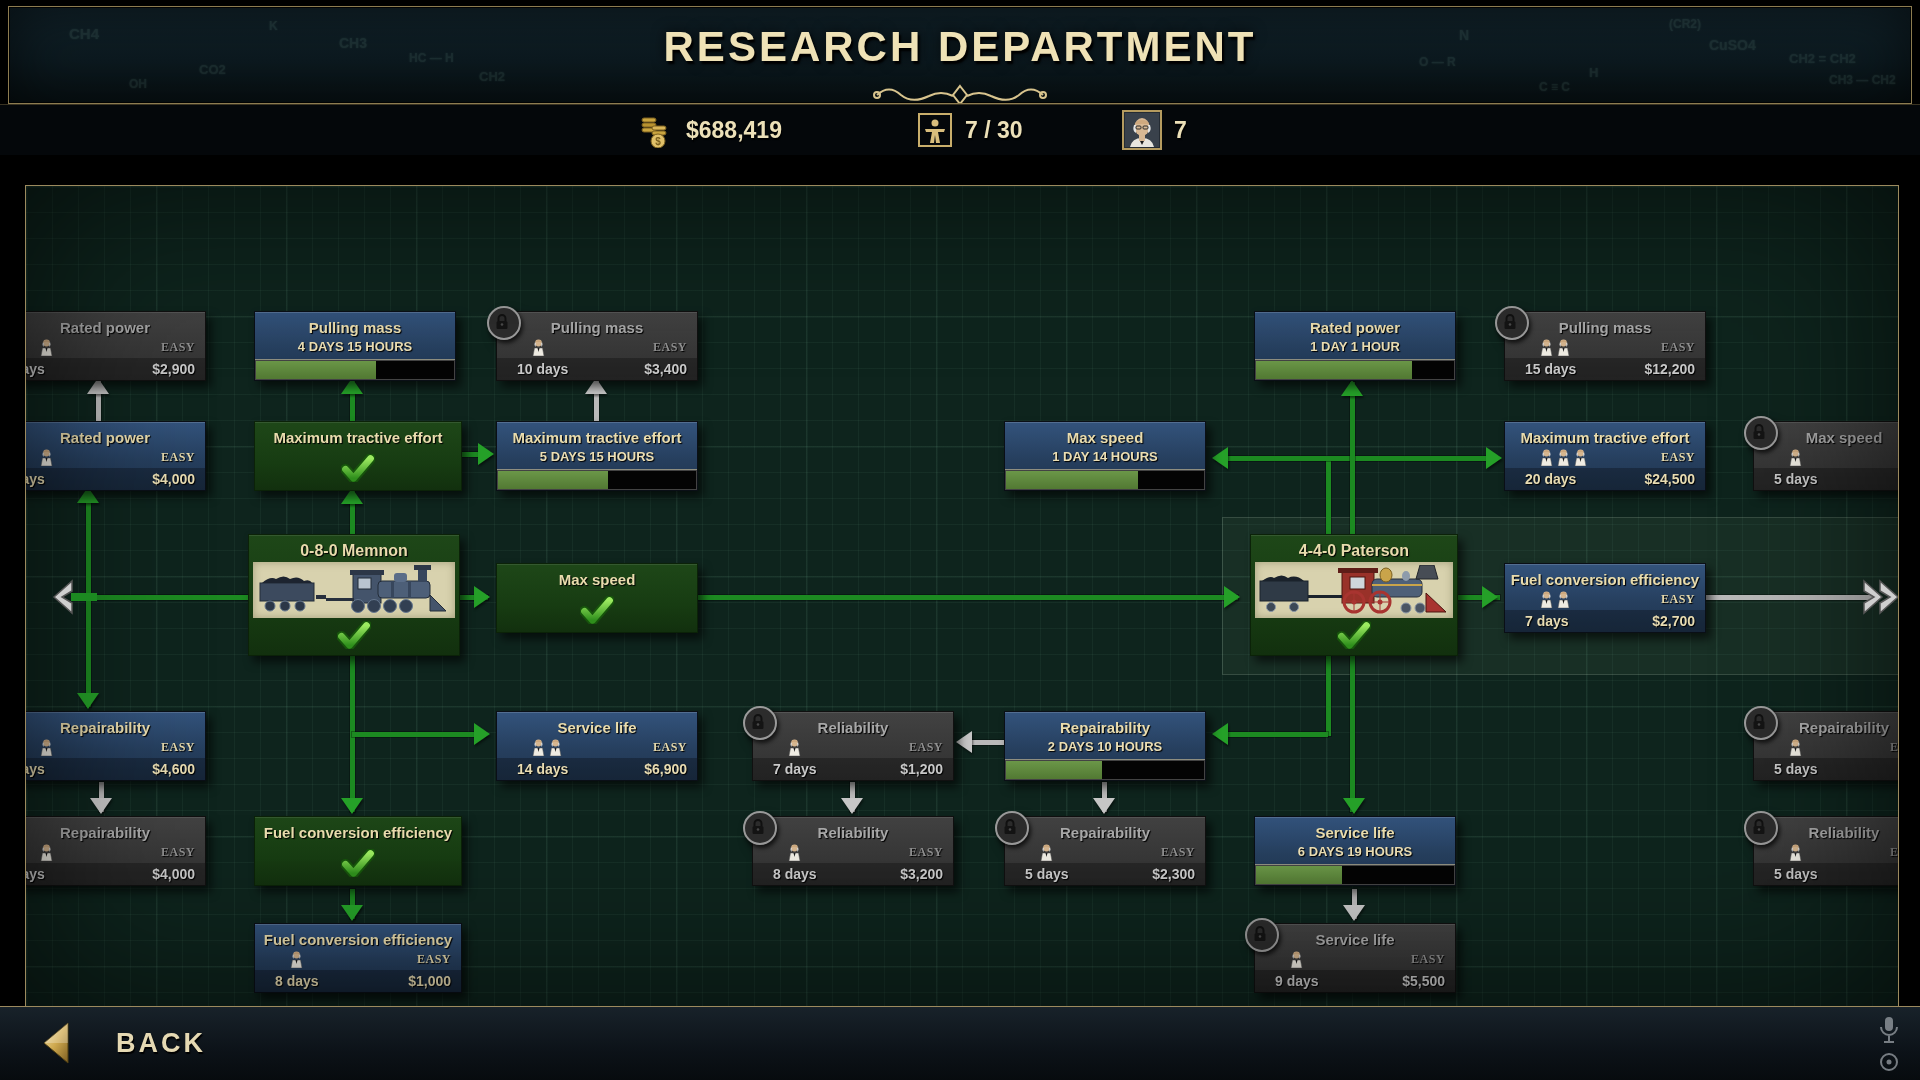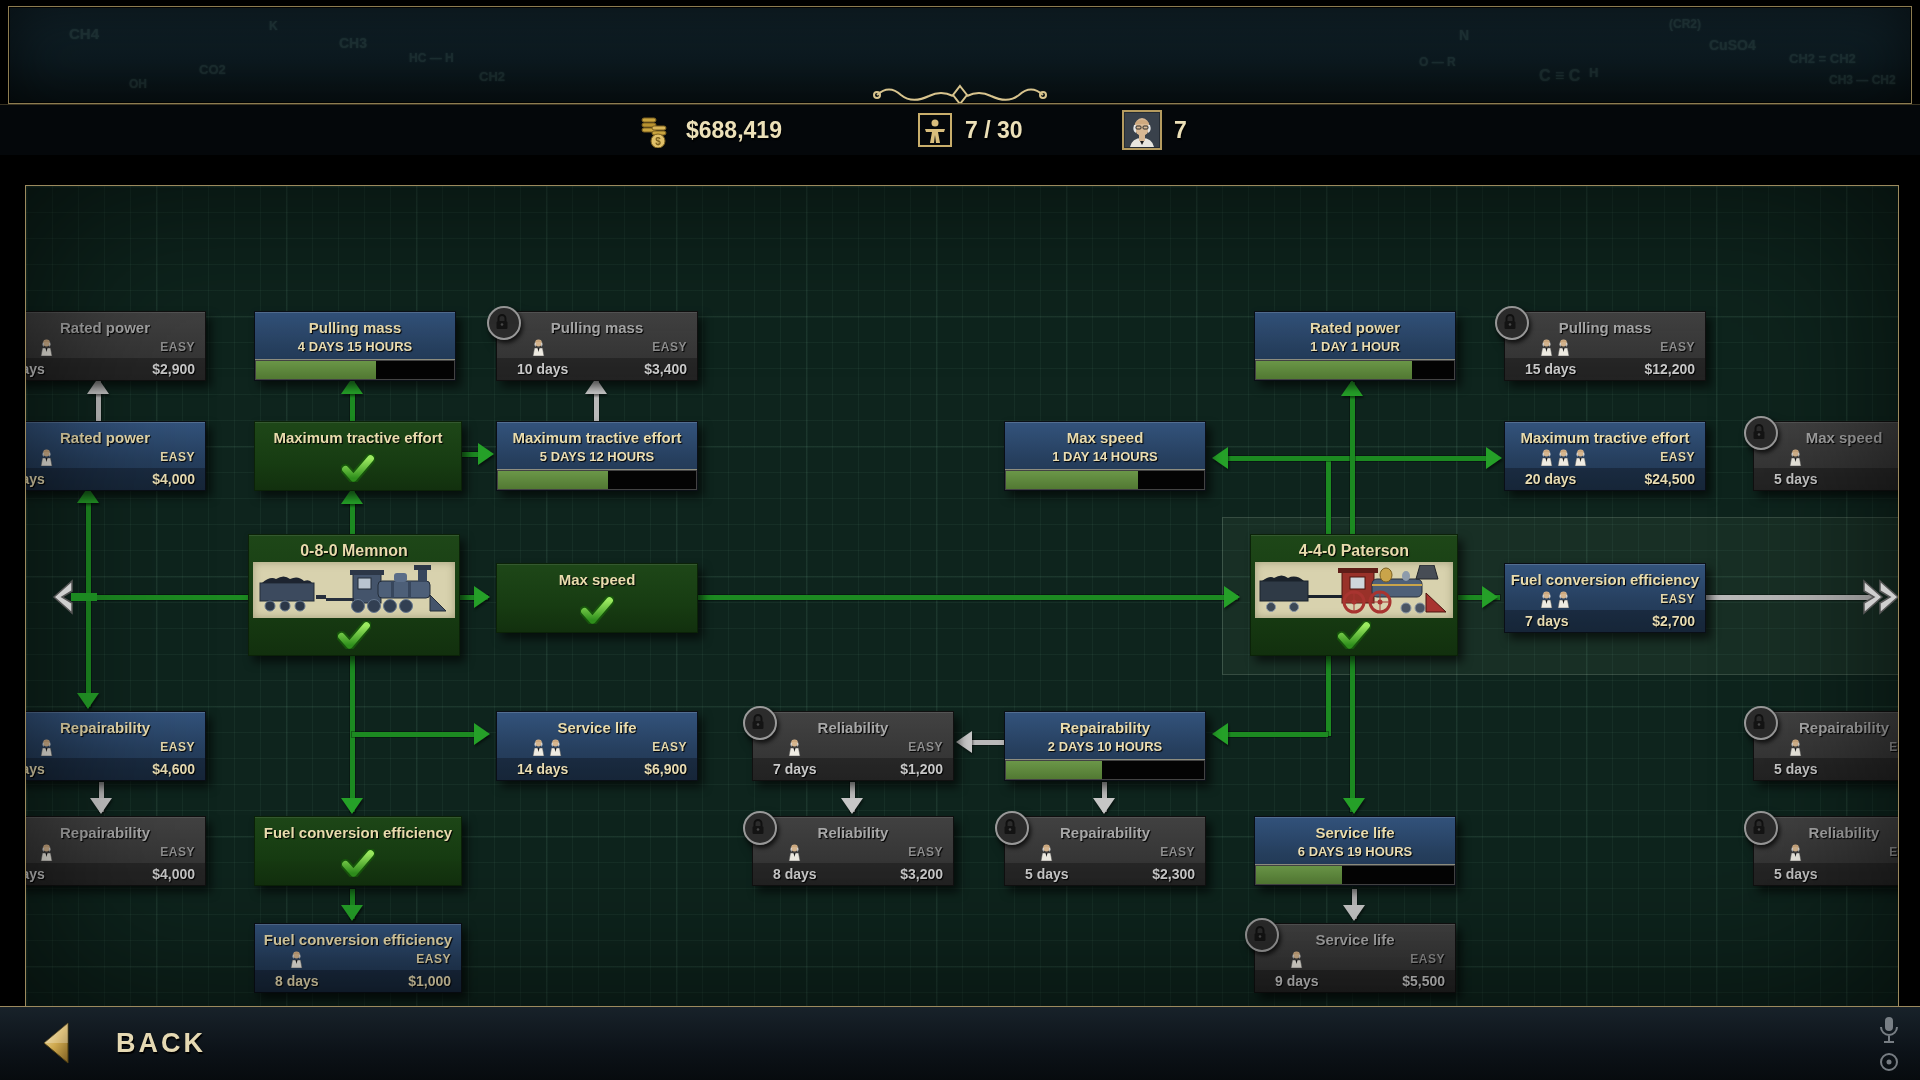--- a/index.html
+++ b/index.html
@@ -44,21 +44,21 @@
   .node{position:absolute;filter:drop-shadow(5px 6px 5px rgba(0,0,0,.6));}
   .node .hdr{position:absolute;left:0;top:0;width:100%;text-align:center;font-size:15px;
     font-weight:bold;padding-top:7px;color:#e9dcad;text-shadow:1px 1px 1px #000;}
   .node.blue{background:linear-gradient(180deg,#33537c 0%,#263f5e 55%,#1f344e 100%);
     border:1px solid #0a0f16;box-shadow:inset 0 1px 0 rgba(255,255,255,.16);}
   .node.gray{background:linear-gradient(180deg,#424242 0%,#373737 60%,#303030 100%);
     border:1px solid #101010;box-shadow:inset 0 1px 0 rgba(255,255,255,.10);}
   .node.gray .hdr{color:#a8a8a8;}
   .node.green,.node.loco{background:linear-gradient(180deg,#1e4718 0%,#173c12 60%,#12300e 100%);
     border:1px solid #0b2208;box-shadow:inset 0 1px 0 rgba(255,255,255,.10);}
-  .mid{position:absolute;left:0;top:26px;width:100%;height:20px;}
+  .mid{position:absolute;left:0;top:26px;width:100%;height:20px;font-family:Liberation Serif, serif;}
   .sci-row{position:absolute;left:34px;top:0;display:flex;gap:2px;}
   .easy{position:absolute;right:10px;top:2px;font-size:12px;font-weight:bold;letter-spacing:.5px;
     color:#e4d8ac;text-shadow:1px 1px 1px #000;}
   .node.gray .easy{color:#8f8f8f;}
   .bot{position:absolute;left:0;bottom:0;width:100%;height:22px;background:rgba(0,0,0,.28);}
   .days{position:absolute;left:20px;top:3px;font-size:14px;font-weight:bold;color:#e8dcb2;text-shadow:1px 1px 1px #000;}
   .cost{position:absolute;right:10px;top:3px;font-size:14px;font-weight:bold;color:#e8dcb2;text-shadow:1px 1px 1px #000;}
   .node.gray .days,.node.gray .cost{color:#c9c9c9;}
   .node.cutL .days{left:8px;}
   .time{position:absolute;left:0;top:27px;width:100%;text-align:center;font-size:13px;
@@ -92,26 +92,27 @@
         <span class="doodle" style="left: 60px; top: 18px; font-size: 15px;">CH4</span>
         <span class="doodle" style="left: 190px; top: 55px; font-size: 13px;">CO2</span>
         <span class="doodle" style="left: 330px; top: 28px; font-size: 14px;">CH3</span>
         <span class="doodle" style="left: 470px; top: 62px; font-size: 13px;">CH2</span>
         <span class="doodle" style="left: 120px; top: 70px; font-size: 12px;">OH</span>
         <span class="doodle" style="left: 260px; top: 12px; font-size: 12px;">K</span>
         <span class="doodle" style="left: 1450px; top: 20px; font-size: 14px;">N</span>
         <span class="doodle" style="left: 1580px; top: 58px; font-size: 13px;">H</span>
         <span class="doodle" style="left: 1700px; top: 30px; font-size: 14px;">CuSO4</span>
         <span class="doodle" style="left: 1820px; top: 66px; font-size: 12px;">CH3 — CH2</span>
-        <span class="doodle" style="left: 1530px; top: 60px; font-size: 16px;">C ≡ C</span>
+        <span class="doodle" style="left: 1530px; top: 73px; font-size: 12px;">C ≡ C</span>
         <span class="doodle" style="left: 1660px; top: 10px; font-size: 12px;">(CR2)</span>
         <span class="doodle" style="left: 1780px; top: 44px; font-size: 13px;">CH2 = CH2</span>
         <span class="doodle" style="left: 400px; top: 44px; font-size: 12px;">HC — H</span>
         <span class="doodle" style="left: 1410px; top: 48px; font-size: 12px;">O — R</span>
       </div>
+    <div id="main-title">RESEARCH DEPARTMENT</div>
     <svg id="flourish" width="190" height="26" viewBox="0 0 190 26">
       <g stroke="#d8c48e" stroke-width="2" fill="none">
         <path d="M12 12 q12 -11 24 0 q11 9 28 1 q12 -6 24 0"></path>
         <path d="M178 12 q-12 -11 -24 0 q-11 9 -28 1 q-12 -6 -24 0"></path>
         <path d="M95 3 L102 12 L95 21 L88 12 Z"></path>
         <path d="M95 21 q-3 4 0 5 q3 -1 0 -5"></path>
       </g>
       <circle cx="12" cy="12" r="3" fill="none" stroke="#d8c48e" stroke-width="2"></circle>
       <circle cx="178" cy="12" r="3" fill="none" stroke="#d8c48e" stroke-width="2"></circle>
     </svg>
@@ -289,21 +290,21 @@
                   <stop offset="0" stop-color="#9bea60"></stop>
                   <stop offset="1" stop-color="#2f8f1c"></stop>
                 </linearGradient>
               </defs>
               <path d="M5 17 L14 27 L33 5" stroke="#17540c" stroke-width="12" fill="none" stroke-linecap="round" stroke-linejoin="round"></path>
               <path d="M5 17 L14 27 L33 5" stroke="url(#ck34)" stroke-width="7.5" fill="none" stroke-linecap="round" stroke-linejoin="round"></path>
             </svg></div>
         </div>
         <div class="node blue" style="left: 470px; top: 235px; width: 200px; height: 68px;">
           <div class="hdr">Maximum tractive effort</div>
-             <div class="time">5 DAYS 12 HOURS</div>
+             <div class="time">5 DAYS 15 HOURS</div>
              <div class="pbar">
             <div class="pfill" style="width:55%"></div>
           </div>
         </div>
         <div class="node blue" style="left: 978px; top: 235px; width: 200px; height: 68px;">
           <div class="hdr">Max speed</div>
              <div class="time">1 DAY 14 HOURS</div>
              <div class="pbar">
             <div class="pfill" style="width:66%"></div>
           </div>

